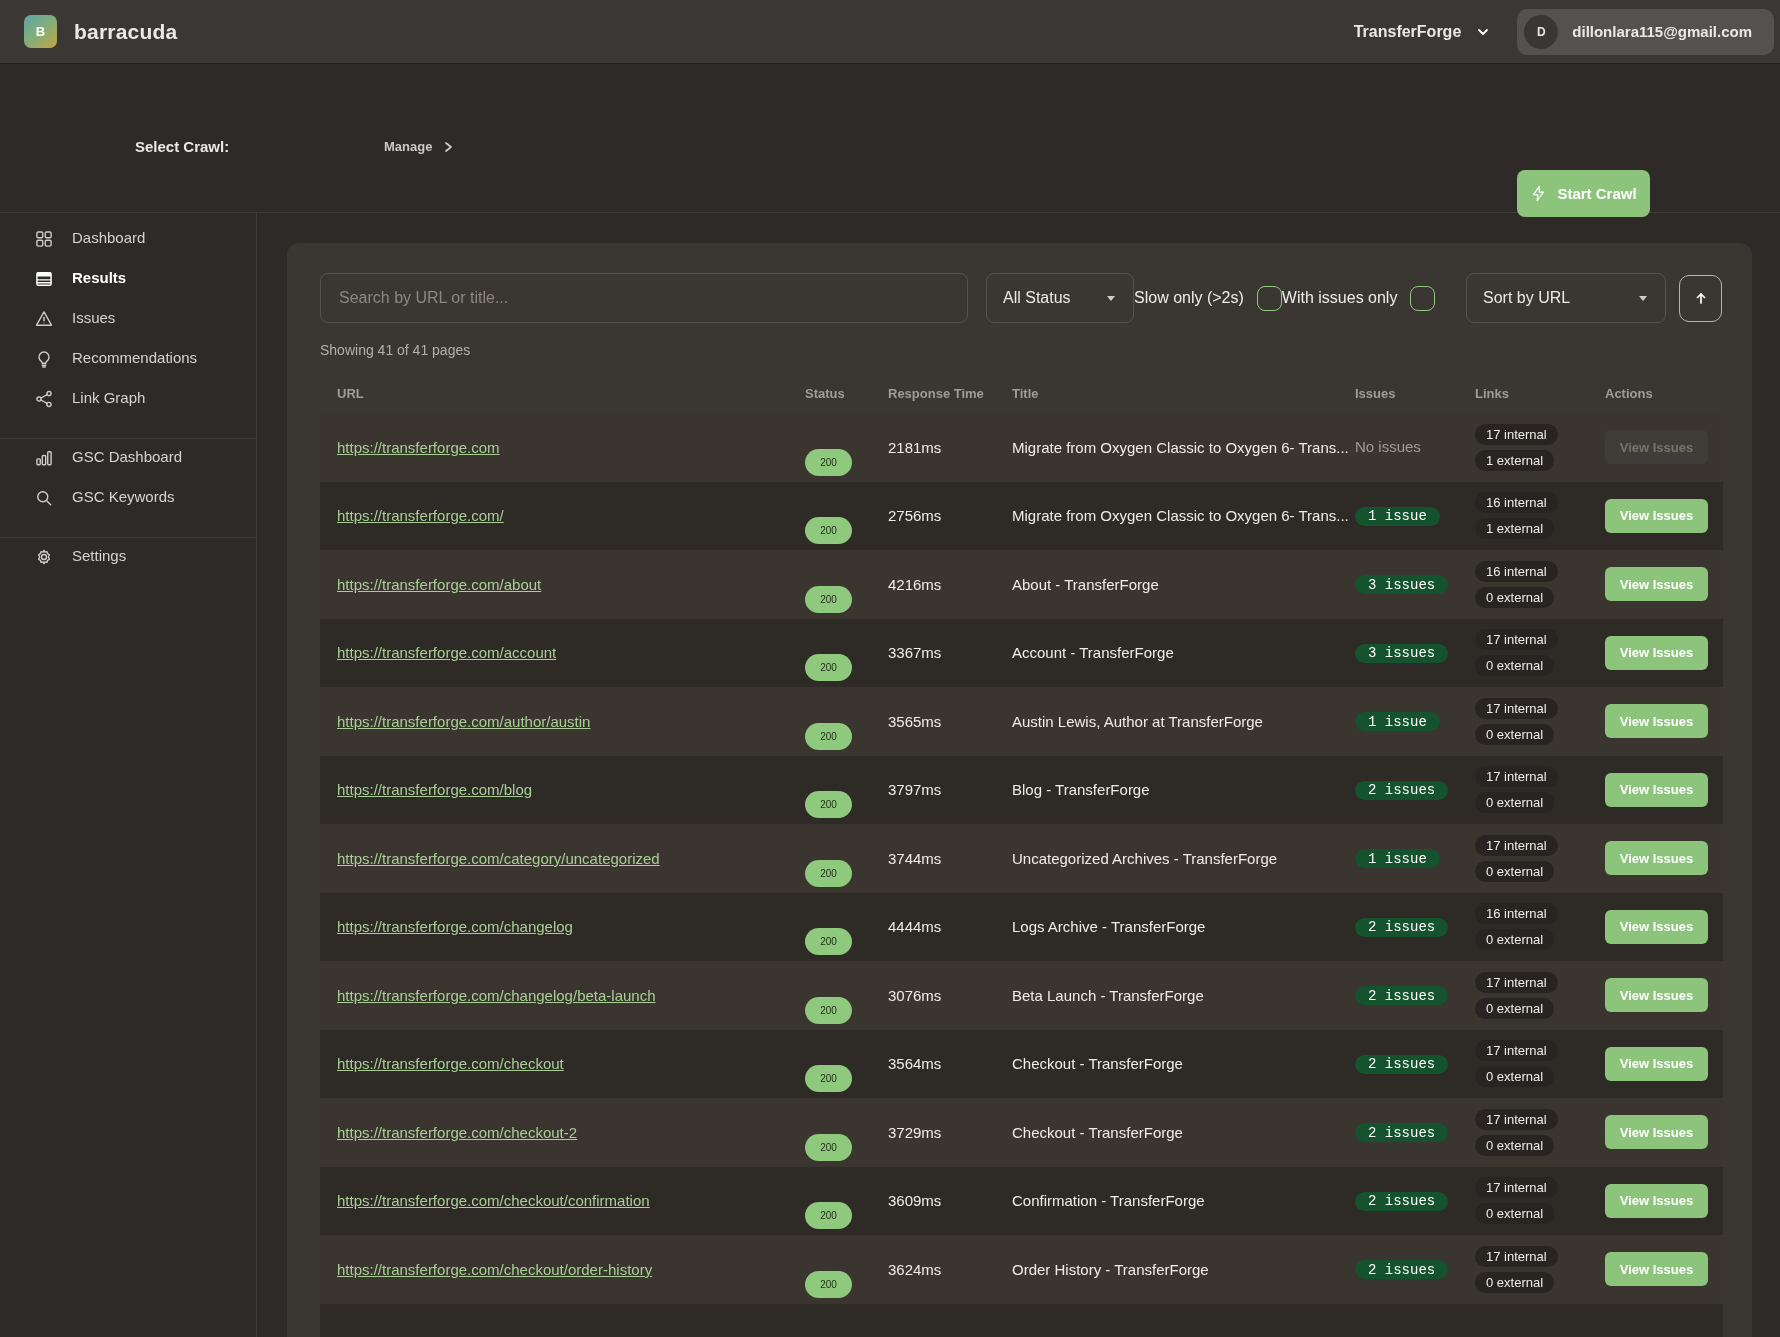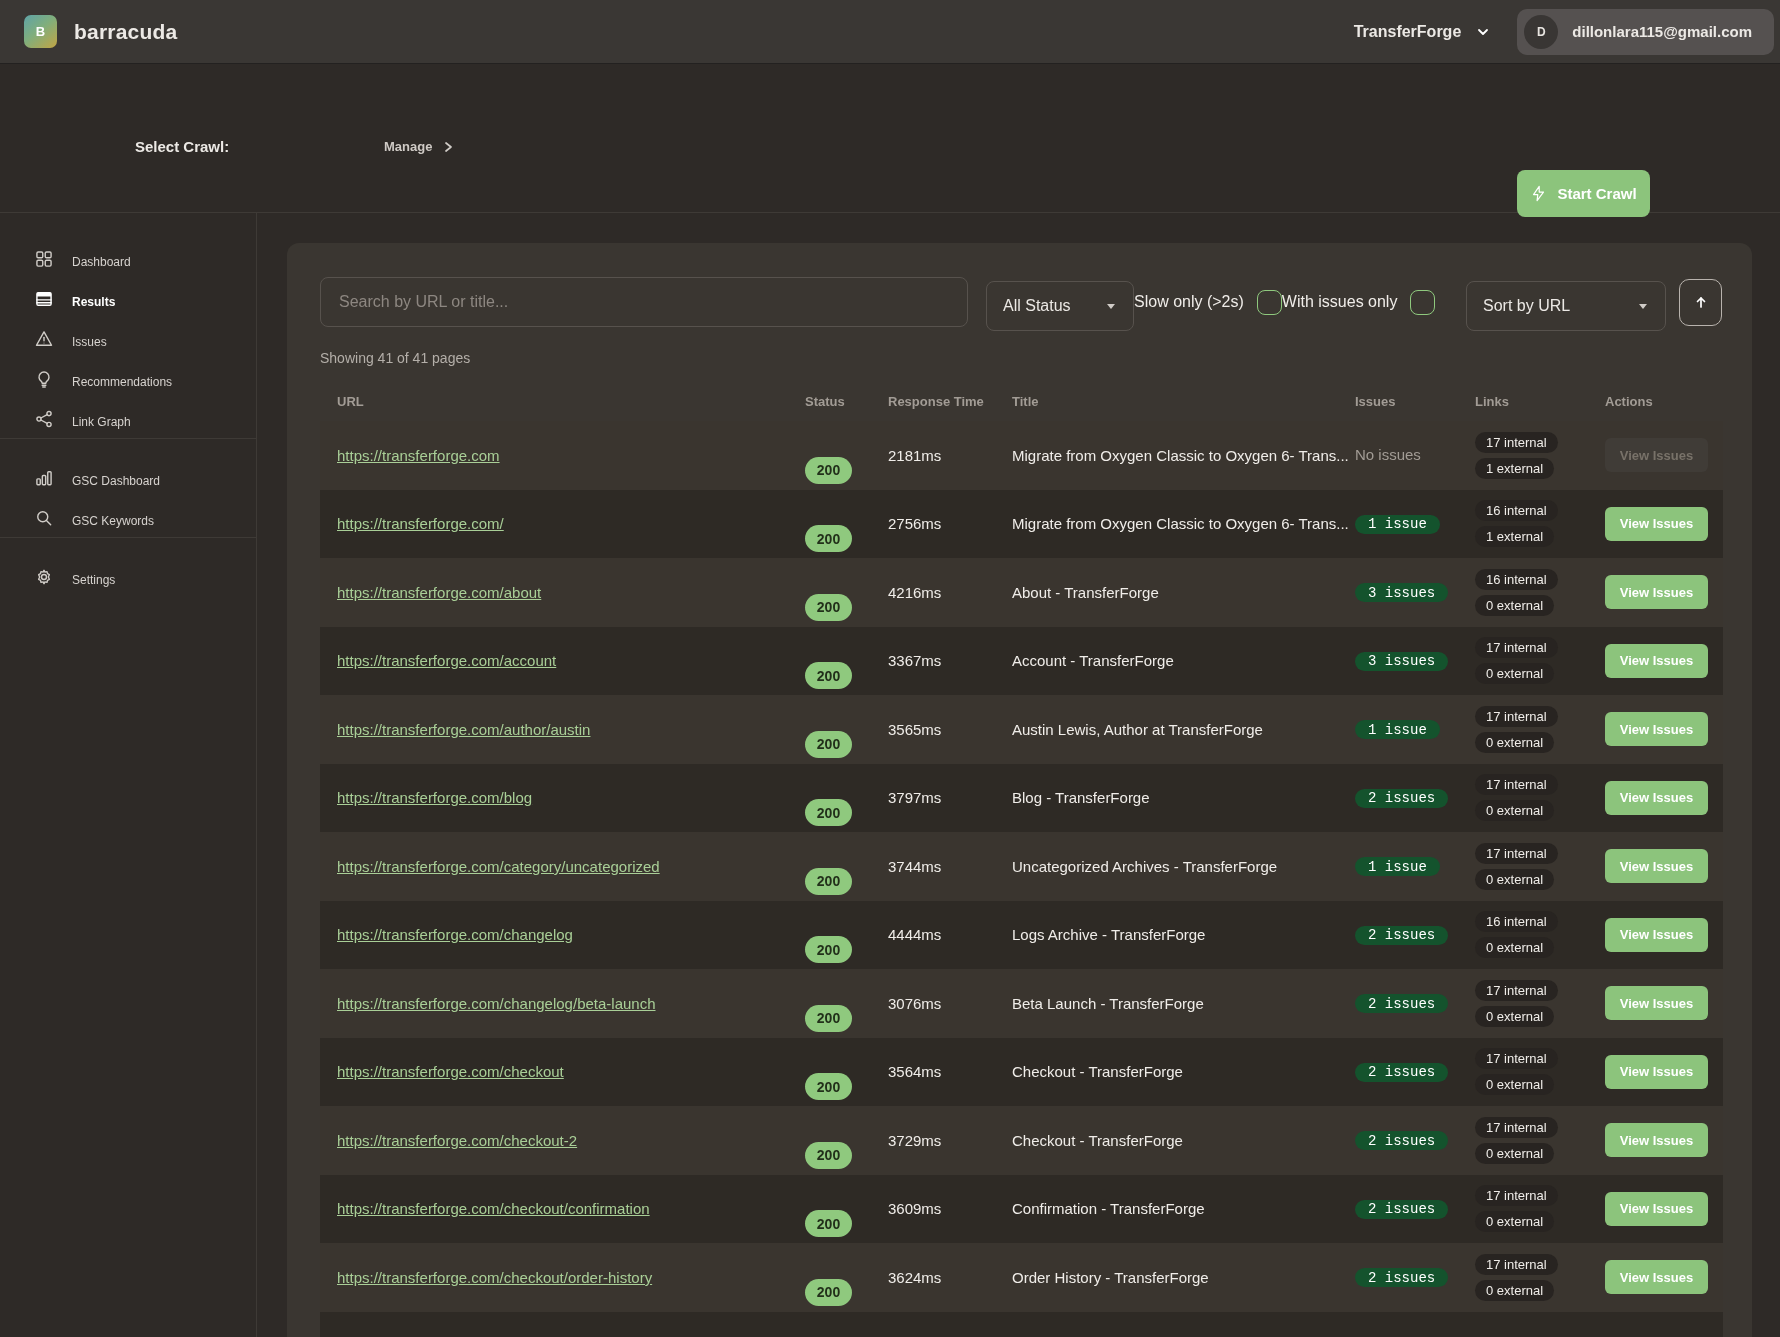--- a/index.html
+++ b/index.html
@@ -36,39 +36,39 @@
     display:flex; align-items:center; padding:0 16px; font-size:15px; cursor:pointer; }
   .crawl-select .caret { margin-left:auto; }
   .start-crawl { position:absolute; left:1517px; top:106px; width:133px; height:47px;
     border:none; border-radius:8px; background:#8cc47c; color:#fff;
     font-size:15px; font-weight:bold; font-family:inherit;
     display:flex; align-items:center; justify-content:center; gap:10px; cursor:pointer; }
 
   
   .main { display:flex; border-top:1px solid #3e3a36; height:1125px; }
   .sidebar { width:257px; border-right:1px solid #3e3a36; padding-top:16px; flex:none; }
-  .nav-item { height:40px; display:flex; align-items:flex-end; gap:18px;
-    padding-left:34px; font-size:12px; color:#d7d3cf; cursor:pointer; }
+  .nav-item { height:40px; display:flex; align-items:flex-start; gap:18px;
+    padding-left:34px; font-size:15px; color:#d7d3cf; cursor:pointer; }
   .nav-item.active { color:#fff; font-weight:bold; }
   .nav-item svg { flex:none; }
   .nav-divider { height:1px; background:#3e3a36; margin:9px 0; }
 
   .content { flex:1; position:relative; }
   .card { position:absolute; left:30px; top:30px; width:1465px; height:1200px;
     background:#3a3631; border-radius:12px 12px 0 0; }
 
   
   .filters { display:flex; align-items:center; padding:30px 30px 0 33px; }
   .search-input { width:648px; height:50px; background:transparent;
     border:1px solid #57524d; border-radius:8px; padding:0 18px;
     font-size:16px; color:#ece9e5; font-family:inherit; outline:none; }
   .search-input::placeholder { color:#8d8781; }
   .dropdown { height:50px; border:1px solid #57524d; border-radius:8px;
     display:flex; align-items:center; padding:0 16px; font-size:16px;
-    cursor:pointer; background:transparent;margin-top:8px; }
+    cursor:pointer; background:transparent; }
   .dropdown .caret { margin-left:auto; }
   .dd-status { width:148px; margin-left:18px; }
   .dd-sort { width:200px; }
   .chk-label { font-size:16px; color:#f0ede9; }
   .chk-box { width:25px; height:25px; border:1.5px solid #8fc97e; border-radius:8px;
     background:transparent; cursor:pointer; flex:none; }
   .filter-gap-l { } .filter-gap-s { margin-left:13px; }
   .sort-group { margin-left:auto; display:flex; align-items:center; gap:13px; }
   .sort-dir-btn { width:43px; height:47px; border:1.5px solid #b8b3ad; border-radius:10px;
     background:transparent; display:flex; align-items:center; justify-content:center;
@@ -84,21 +84,21 @@
     align-items:end; padding-bottom:12px; }
   .thead > div { align-self:end; }
   .drow { height:68.5px; }
   .drow.odd  { background:#3a352f; }
   .drow.even { background:#2e2a25; }
   .url-link { font-size:15px; color:#a9cf97; text-decoration:underline;
     padding-left:17px; white-space:nowrap; overflow:hidden; }
   .th-url { padding-left:17px; }
   .status-pill { display:inline-flex; align-items:center; justify-content:center;
     width:47px; height:27px; border-radius:14px; background:#8fc97e;
-    color:#22301a; font-size:14px; font-weight:bold;margin-top:30px; }
+    color:#22301a; font-size:10px; font-weight:normal;margin-top:30px; }
   .rt { font-size:15px; color:#f0ede9; }
   .title-cell { font-size:15px; color:#f0ede9; white-space:nowrap; overflow:hidden;
     padding-right:20px; }
   .issue-pill { display:inline-flex; align-items:center; justify-content:center;
     height:19px; padding:0 13px; border-radius:14px; background:#14532d;
     color:#fff; font-size:14px;font-family:Liberation Mono, monospace; }
   .no-issues { font-size:15px; color:#a29c95; }
   .links-cell { display:flex; flex-direction:column; align-items:flex-start; gap:5px; }
   .link-pill { background:#282421; border-radius:11px; padding:3px 11px;
     font-size:13px; color:#f0ede9; white-space:nowrap; }

